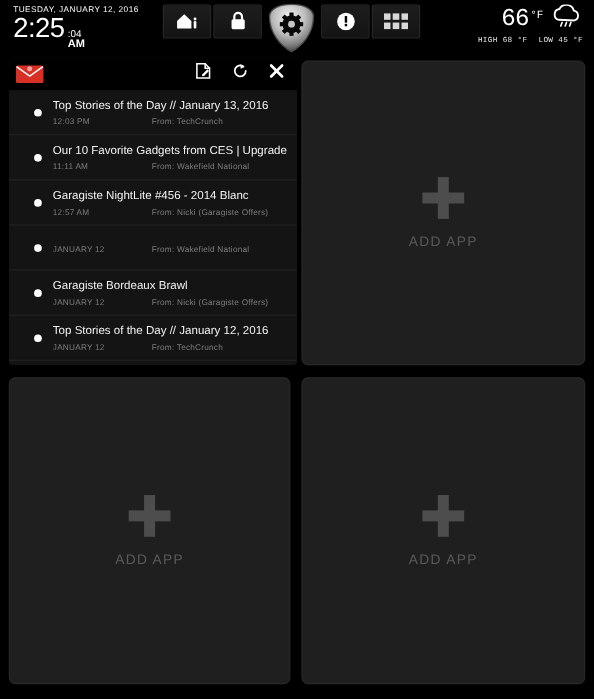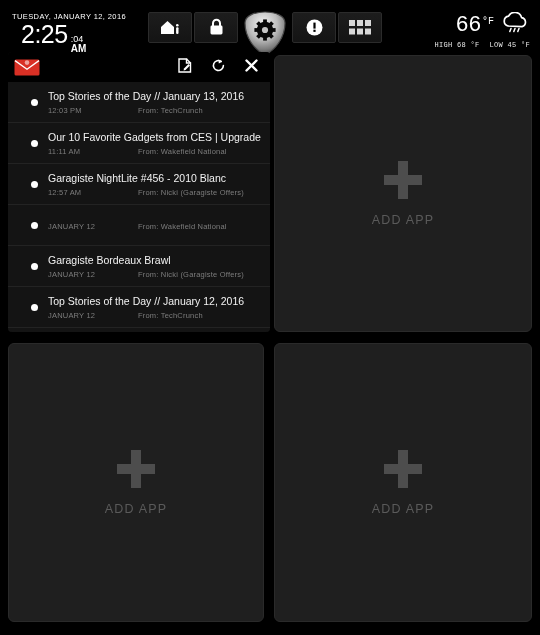--- a/index.html
+++ b/index.html
@@ -15,21 +15,21 @@
   #app {
     position: relative;
     width: 540px;
     height: 635px;
     background: #000;
   }
 
   
   .topbar {
     position: absolute;
-    top: 8px; left: 0;
+    top: 0; left: 0;
     width: 540px;
     height: 40px;
     background: #000;
     display: flex;
     align-items: center;
   }
 
   .clock-block {
     position: absolute;
     left: 12px;
@@ -44,21 +44,20 @@
   }
   .clock-row {
     display: flex;
     align-items: flex-start;
   }
   .clock-time {
     font-size: 25px;
     line-height: 24px;
     font-weight: 400;
     letter-spacing: -0.5px;
-    margin-left: 9px;
   }
   .clock-sub {
     margin-left: 3px;
     margin-top: 13px;
     line-height: 9px;
   }
   .clock-secs { font-size: 9px; display: block; }
   .clock-ampm { font-size: 10px; display: block; font-weight: bold; }
 
   
@@ -414,21 +413,21 @@
             <span>From: Wakefield National</span>
           </div>
         </span>
       </div>
 
       <div class="email-row">
         <span class="dot-cell">
             <i class="dot"></i>
           </span>
         <span class="row-text">
-          <div class="row-subject">Garagiste NightLite #456 - 2010 Blanc</div>
+          <div class="row-subject">Garagiste NightLite #456 - 2014 Blanc</div>
           <div class="row-meta">
             <span class="row-time">12:57 AM</span>
             <span>From: Nicki (Garagiste Offers)</span>
           </div>
         </span>
       </div>
 
       <div class="email-row">
         <span class="dot-cell">
             <i class="dot"></i>

